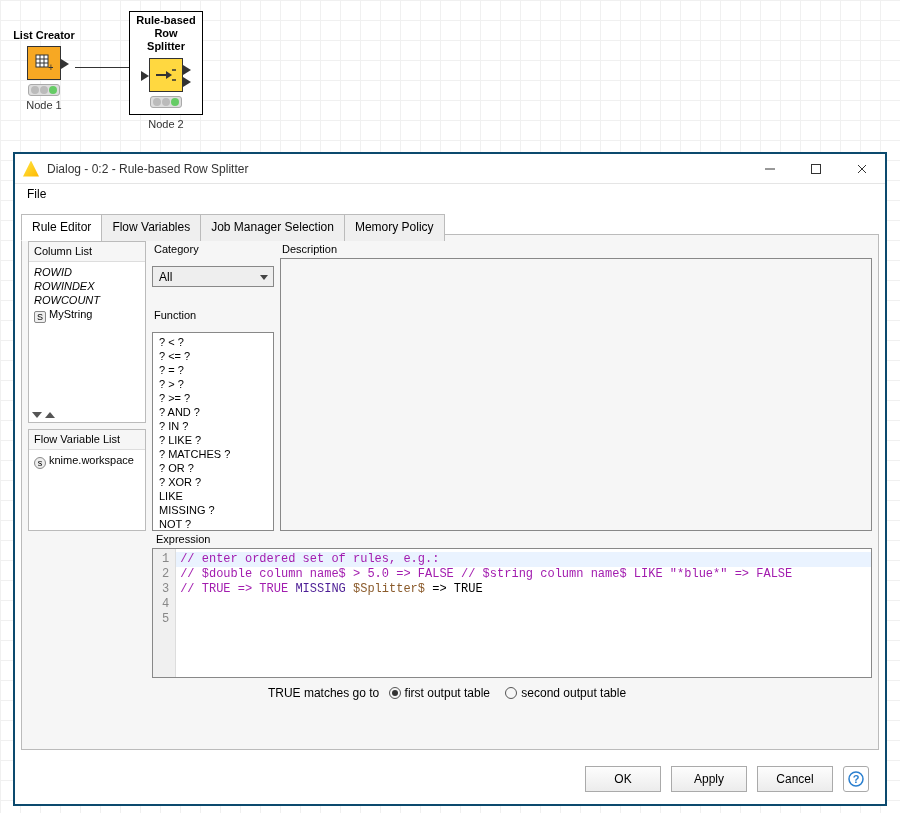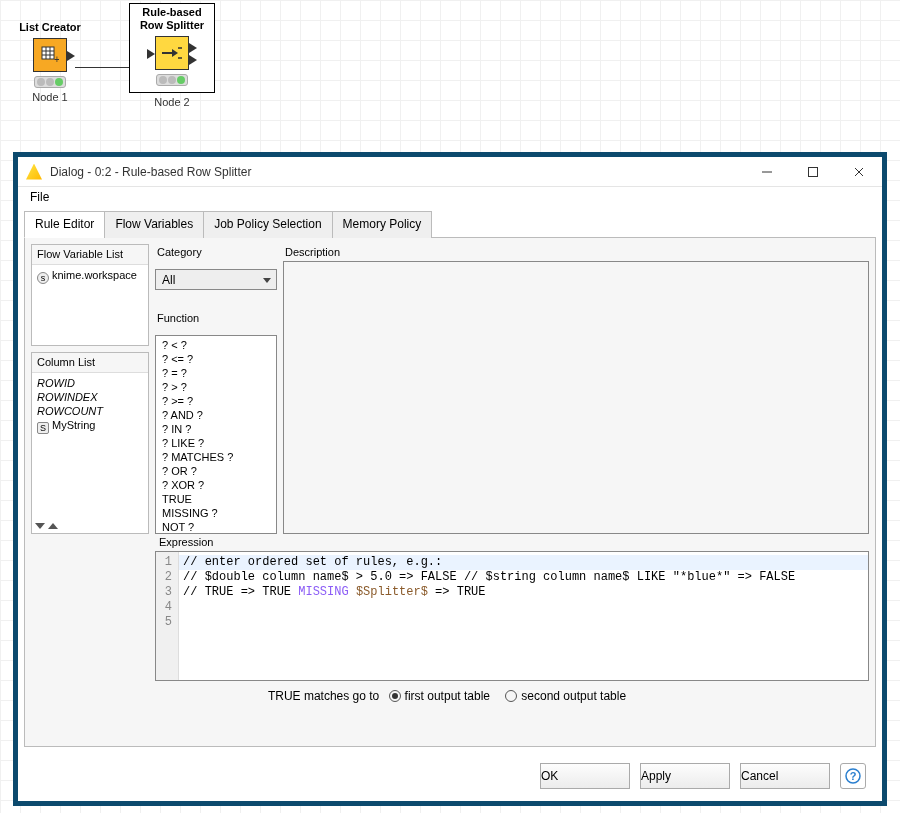--- a/index.html
+++ b/index.html
@@ -18,23 +18,24 @@
     inset: 0;
     background-image:
       linear-gradient(to right, #f0f0f0 1px, transparent 1px),
       linear-gradient(to bottom, #f0f0f0 1px, transparent 1px);
     background-size: 20px 20px;
   }
   
   .canvas { position: absolute; top: 0; left: 0; right: 0; height: 140px; }
   .node {
     position: absolute;
-    width: 86px;
+    width: 74px;
     text-align: center;
     font-size: 11px;
+    margin-top: 8px;
   }
   .node-label { font-weight: bold; margin-bottom: 4px; line-height: 1.2; min-height: 26px; display:flex; align-items:flex-end; justify-content:center;}
   .node-icon {
     width: 34px; height: 34px;
     margin: 0 auto 4px;
     border: 1px solid #333;
     display: flex; align-items: center; justify-content: center;
     position: relative;
     font-size: 18px;
   }
@@ -56,21 +57,21 @@
   .conn-arrow { position:absolute; width:0;height:0;border-top:4px solid transparent;border-bottom:4px solid transparent;border-left:7px solid #333;}
   .port-in,.port-out{position:absolute;width:0;height:0;border-top:5px solid transparent;border-bottom:5px solid transparent;}
   .port-out{border-left:8px solid #333;}
   .port-in{border-left:8px solid #333;}
 
   
   .dialog {
     position: absolute;
     top: 152px; left: 13px;
     width: 874px; height: 654px;
-    border: 5px solid #0c4a6e;
+    border: 2px solid #0c4a6e;
     background: #fff;
     display: flex; flex-direction: column;
   }
   .titlebar {
     height: 30px;
     display: flex; align-items: center;
     padding: 0 0 0 8px;
     border-bottom: 1px solid #e5e5e5;
   }
   .titlebar .icon { width:16px;height:16px;margin-right:8px;position:relative;}
@@ -81,21 +82,21 @@
   .menubar { padding: 3px 8px 6px; }
   .menubar span { padding: 18px 4px; cursor: pointer; }
   .tabs { display: flex; border-bottom: 1px solid #bbb; margin: 0 6px; }
   .tab {
     padding: 5px 10px 6px;
     border: 1px solid #bbb;
     border-bottom: none;
     margin-right: -1px;
     background: #efefef;
     cursor: pointer;
-    position: relative; top: 1px;
+    position: relative; top: 7px;
     font-size: 12px;
   }
   .tab.active { background: #fff; border-bottom: 1px solid #fff; }
   .tab-body { flex:1; border: 1px solid #bbb; border-top:none; margin:0 6px 6px; background:#f6f6f6; display:flex; flex-direction:column; padding:6px; gap:0;}
   .top-row { display:flex; gap:6px; height: 290px;}
   .left-col { display:flex; flex-direction:column; width:118px; gap:6px;}
   .panel { border:1px solid #bbb; background:#fff; display:flex; flex-direction:column; font-size:11px; }
   .panel-title { padding:3px 5px 4px; background:#f6f6f6; border-bottom:1px solid #ddd; }
   .panel-body { padding:3px 5px; overflow:auto; flex:1; }
   .panel-body div { white-space:nowrap; padding:1px 0; }
@@ -118,29 +119,29 @@
   .expr-editor {
     border:1px solid #888; background:#fff; height:130px;
     display:flex; font-family: "Consolas","Courier New",monospace; font-size:12px;
     overflow-y:scroll;
   }
   .gutter { width:28px; background:#f0f0f0; color:#888; text-align:right; padding:3px 6px 3px 2px; border-right:1px solid #ddd;}
   .gutter div{line-height:15px;}
   .code { padding:3px 4px; }
   .code .line{line-height:15px;white-space:pre;}
   .code .hl{background:#eaf3ff;margin:-0px -4px;padding:0 4px;display:block;}
-  .c-comment{color:#000000;}
-  .c-kw{color:#8b5cf6;}
+  .c-comment{color:#a21caf;}
+  .c-kw{color:#4c1d95;}
   .c-str{color:#8a5a2a;}
   .radio-row { text-align:center; padding:8px 0 4px; font-size:12px;}
   .radio-row label{margin:0 6px;text-align:right;}
   .radio{display:inline-block;width:12px;height:12px;border:1px solid #555;border-radius:50%;vertical-align:-2px;margin-right:4px;position:relative;}
   .radio.checked::after{content:"";position:absolute;inset:2px;border-radius:50%;background:#333;}
   .button-row { display:flex; justify-content:flex-end; gap:10px; padding:10px 16px 12px;}
-  .btn { width:90px; height:26px; border:1px solid #aaa; background:linear-gradient(#fdfdfd,#ececec); cursor:pointer; text-align:left; line-height:24px; font-size:12px;}
+  .btn { width:76px; height:26px; border:1px solid #aaa; background:linear-gradient(#fdfdfd,#ececec); cursor:pointer; text-align:center; line-height:24px; font-size:12px;}
   .help-btn { width:26px; height:26px; border:1px solid #aaa; background:#fff; display:flex;align-items:center;justify-content:center;color:#2a7fcf;border-radius:3px;}
   .tiny-tri{display:inline-block;width:0;height:0;vertical-align:middle;}
   .s-icon{display:inline-block;width:12px;height:12px;border:1px solid #888;border-radius:2px;font-size:9px;line-height:10px;text-align:center;background:#eee;margin-right:3px;vertical-align:-2px;}
 </style>
 </head>
 <body>
 
 <div class="grid-bg"></div>
 
 <div class="canvas">
@@ -214,43 +215,43 @@
         </svg>
       </div>
   </div>
   <div class="menubar">
     <span>File</span>
   </div>
 
   <div class="tabs">
     <div class="tab active">Rule Editor</div>
     <div class="tab">Flow Variables</div>
-    <div class="tab">Job Policy Selection</div>
+    <div class="tab">Job Manager Selection</div>
     <div class="tab">Memory Policy</div>
   </div>
 
   <div class="tab-body">
     <div class="top-row">
 
       <div class="left-col">
-        <div class="panel" style="flex:1;">
-          <div class="panel-title">Flow Variable List</div>
-          <div class="panel-body">
-            <div><span class="s-icon" style="border-radius:50%;">s</span><span>knime.workspace</span></div>
-          </div>
-        </div>
         <div class="panel" style="flex:1.8;">
           <div class="panel-title">Column List</div>
           <div class="panel-body">
             <div class="italic">ROWID</div>
             <div class="italic">ROWINDEX</div>
             <div class="italic">ROWCOUNT</div>
             <div><span class="s-icon">S</span><span>MyString</span></div>
           </div>
           <div style="padding:0 3px 2px;"><span class="tiny-tri" style="border-left:5px solid transparent;border-right:5px solid transparent;border-top:6px solid #555;"></span> <span class="tiny-tri" style="border-left:5px solid transparent;border-right:5px solid transparent;border-bottom:6px solid #555;"></span></div>
+        </div>
+        <div class="panel" style="flex:1;">
+          <div class="panel-title">Flow Variable List</div>
+          <div class="panel-body">
+            <div><span class="s-icon" style="border-radius:50%;">s</span><span>knime.workspace</span></div>
+          </div>
         </div>
       </div>
 
       <div class="mid-col">
         <div class="mid-label">Category</div>
         <div class="select">
             <span>All</span>
           </div>
         <div class="mid-label" style="margin-top:12px;">Function</div>
         <div class="func-list">
@@ -258,21 +259,21 @@
           <div>? &lt;= ?</div>
           <div>? = ?</div>
           <div>? &gt; ?</div>
           <div>? &gt;= ?</div>
           <div>? AND ?</div>
           <div>? IN ?</div>
           <div>? LIKE ?</div>
           <div>? MATCHES ?</div>
           <div>? OR ?</div>
           <div>? XOR ?</div>
-          <div>TRUE</div>
+          <div>LIKE</div>
           <div>MISSING ?</div>
           <div>NOT ?</div>
         </div>
       </div>
 
       <div class="right-col">
         <div class="mid-label">Description</div>
         <div class="desc-area"></div>
       </div>
     </div>

